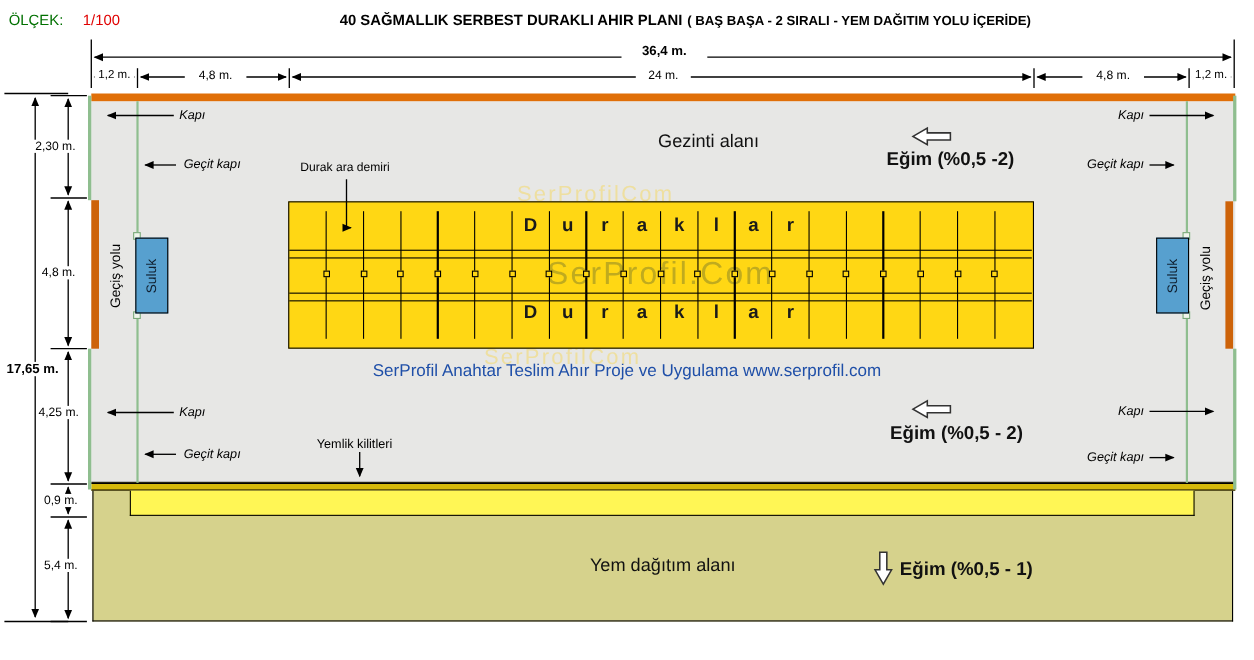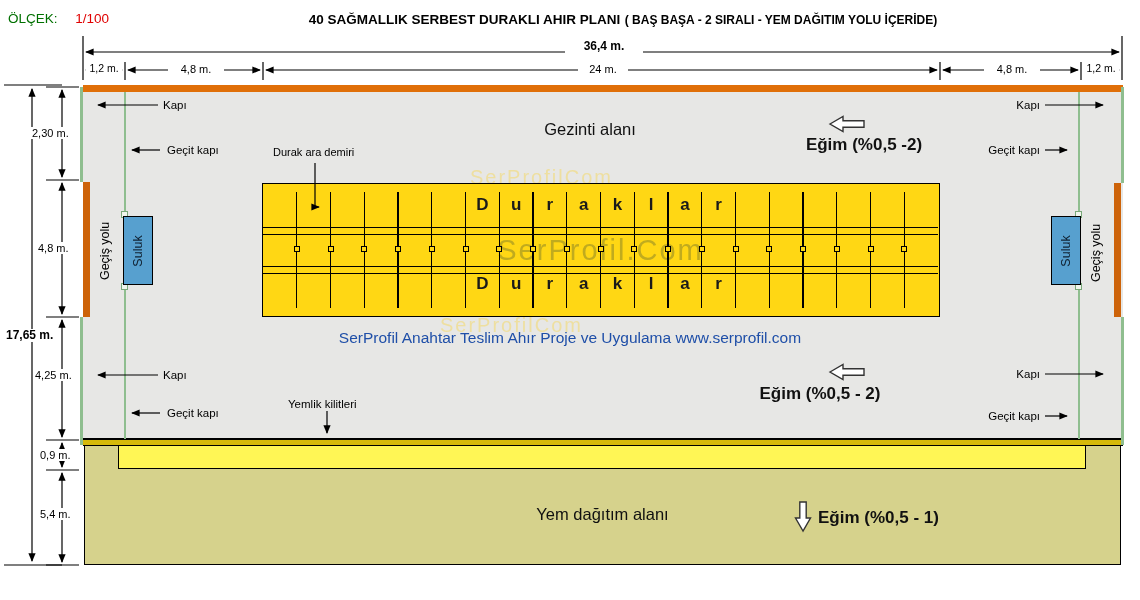--- a/index.html
+++ b/index.html
@@ -46,21 +46,21 @@
   .outline-arrow{fill:#fff;stroke:#333;stroke-width:1.4;}
   
   #scale-row{position:absolute;left:8px;top:11px;font-size:13.5px;font-weight:normal;z-index:7;}
   #scale-row .green{color:#007000;}
   #scale-row .red{color:#E00000;margin-left:14px;}
   #title-row{position:absolute;left:106px;top:10px;width:1034px;text-align:center;z-index:6;white-space:nowrap;}
   #title-row .main{font-size:13.5px;font-weight:bold;}
   #title-row .sub{font-size:12px;font-weight:bold;}
   #footer-wm{position:absolute;left:260px;top:329px;width:620px;text-align:center;
              font-size:15.5px;color:#1F4FA8;z-index:6;white-space:nowrap;}
-  .kapilbl{font-size:11.5px;}
+  .kapilbl{font-size:11.5px;font-style:italic;}
 </style>
 </head>
 <body>
 
 <div id="stage">
 
   <div id="scale-row">
     <span class="green">ÖLÇEK:</span>
     <span class="red">1/100</span>
   </div>
@@ -158,25 +158,25 @@
         <div class="letter botrow" style="left: 337.5px;">k</div>
         <div class="letter toprow" style="left: 371.25px;">l</div>
         <div class="letter botrow" style="left: 371.25px;">l</div>
         <div class="letter toprow" style="left: 405px;">a</div>
         <div class="letter botrow" style="left: 405px;">a</div>
         <div class="letter toprow" style="left: 438.75px;">r</div>
         <div class="letter botrow" style="left: 438.75px;">r</div>
       </div>
   </div>
 
-  <div class="area-title" style="left:490px;top:120px;width:200px;">Gezinti alanı</div>
+  <div class="area-title" style="left:490px;top:120px;width:200px;text-align:right;">Gezinti alanı</div>
   <div class="area-title" style="left:500px;top:505px;width:205px;">Yem dağıtım alanı</div>
 
   <div class="egim" style="left:794px;top:135px;width:140px;text-align:center;">Eğim (%0,5 -2)</div>
-  <div class="egim" style="left:750px;top:384px;width:140px;text-align:center;">Eğim (%0,5 - 2)</div>
+  <div class="egim" style="left:790px;top:384px;width:140px;text-align:right;">Eğim (%0,5 - 2)</div>
   <div class="egim" style="left:818px;top:508px;">Eğim (%0,5 - 1)</div>
 
   <div class="lbl" style="left:273px;top:146px;font-size:11px;">Durak ara demiri</div>
   <div class="lbl" style="left:288px;top:398px;">Yemlik kilitleri</div>
 
   <div class="lbl kapilbl" style="left:163px;top:99px;">Kapı</div>
   <div class="lbl kapilbl" style="left:167px;top:144px;">Geçit kapı</div>
   <div class="lbl kapilbl" style="left:163px;top:369px;">Kapı</div>
   <div class="lbl kapilbl" style="left:167px;top:407px;">Geçit kapı</div>
 

